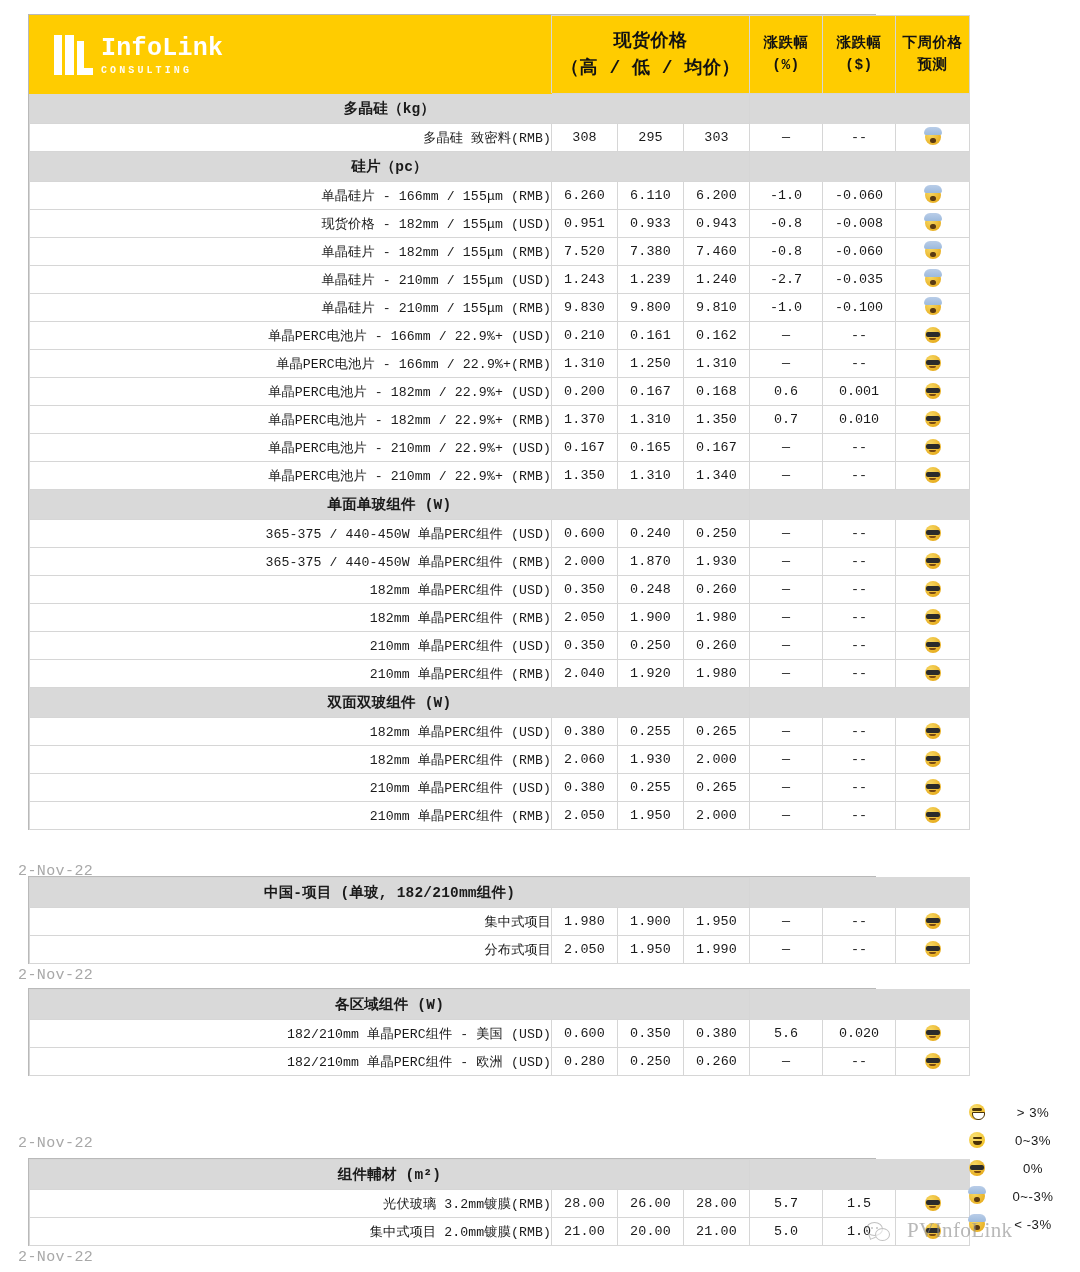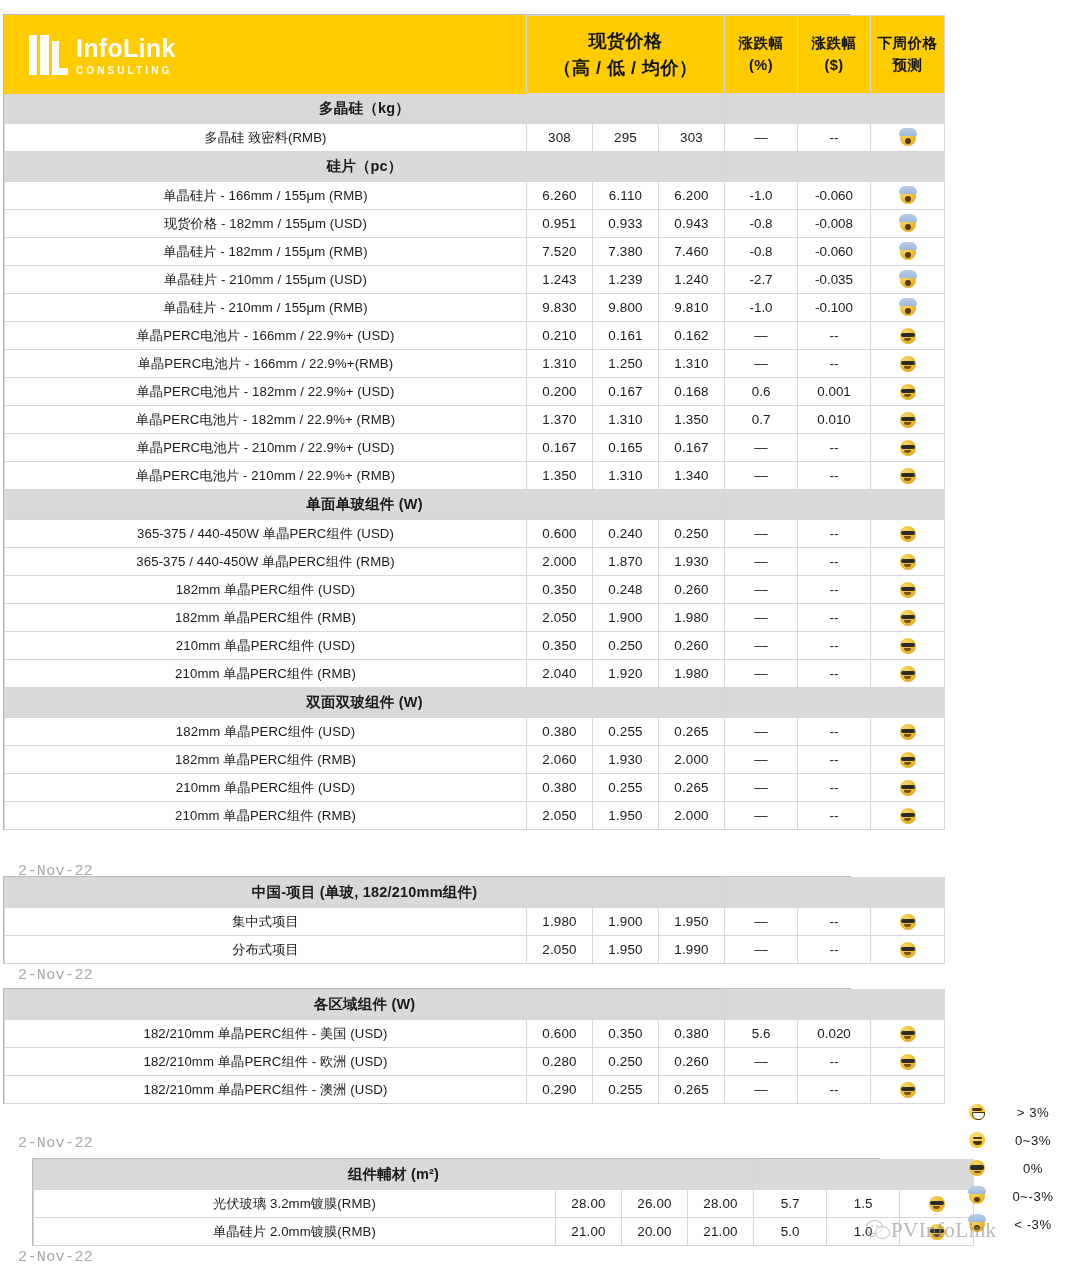--- a/index.html
+++ b/index.html
@@ -12,25 +12,26 @@
   }
   #page {
     position: relative;
     width: 1080px; height: 1272px;
     background: #ffffff;
   }
 
   
   .block {
     position: absolute;
-    left: 3px;
+    left: 28px;
     width: 848px;
     border: 1px solid #b9b9b9;
     border-bottom: none;
     background: #fff;
+    font-family: Liberation Mono, monospace;
   }
 
   table.grid {
     width: 100%;
     border-collapse: collapse;
     table-layout: fixed;
   }
   table.grid td, table.grid th {
     border: 1px solid #d6d6d6;
     padding: 0;
@@ -112,21 +113,21 @@
 
   
   .data-row td {
     height: 28px;
     font-size: 13.2px;
     color: #1a1a1a;
     background: #ffffff;
     border: 1px solid #dedede;
   }
   td.cell-label {
-    text-align: center;
+    text-align: right;
     padding-left: 9px;
     letter-spacing: .1px;
   }
   td.cell-num {
     text-align: center;
     font-size: 13.4px;
     letter-spacing: .2px;
   }
   td.cell-pct { text-align: center; font-size: 13.4px; }
   td.cell-fc  { text-align: center; font-size: 14px; }
@@ -206,21 +207,21 @@
     flex: 1; text-align: center;
     font-size: 13.2px; color: #1a1a1a;
     letter-spacing: .5px;
     padding-right: 6px;
   }
 
   
   .watermark {
     position: absolute;
     left: 866px; top: 1218px;
-    display: flex; align-items: center; gap: 0;
+    display: flex; align-items: flex-end; gap: 16px;
     opacity: .62;
     pointer-events: none;
   }
   .wm-bubble {
     position: relative; width: 25px; height: 21px;
   }
   .wm-bubble .b1 {
     position:absolute; left:0; top:0; width:17px; height:14px;
     border:1.6px solid #9b9b9b; border-radius:50%;
     background: rgba(255,255,255,.1);
@@ -588,33 +589,24 @@
             </tr>
             <tr class="data-row">
               <td class="cell-label">182/210mm 单晶PERC组件 - 欧洲 (USD)</td>
               <td class="cell-num">0.280</td>
               <td class="cell-num">0.250</td>
               <td class="cell-num">0.260</td>
               <td class="cell-pct flat">—</td>
               <td class="cell-pct flat">--</td>
               <td class="cell-fc"><span class="em em-cool"></span></td>
             </tr>
-            <tr class="data-row">
-              <td class="cell-label">182/210mm 单晶PERC组件 - 澳洲 (USD)</td>
-              <td class="cell-num">0.290</td>
-              <td class="cell-num">0.255</td>
-              <td class="cell-num">0.265</td>
-              <td class="cell-pct flat">—</td>
-              <td class="cell-pct flat">--</td>
-              <td class="cell-fc"><span class="em em-cool"></span></td>
-            </tr>
           </tbody>
         </table>
       </div>
-      <div class="block" style="top: 1158px; margin-left: 29px;">
+      <div class="block" style="top: 1158px;">
         <table class="grid">
           <colgroup>
             <col class="c-label">
             <col class="c-num">
             <col class="c-num">
             <col class="c-num">
             <col class="c-pct">
             <col class="c-pct">
             <col class="c-fc">
           </colgroup>
@@ -628,21 +620,21 @@
             <tr class="data-row">
               <td class="cell-label">光伏玻璃 3.2mm镀膜(RMB)</td>
               <td class="cell-num">28.00</td>
               <td class="cell-num">26.00</td>
               <td class="cell-num">28.00</td>
               <td class="cell-pct up">5.7</td>
               <td class="cell-pct up">1.5</td>
               <td class="cell-fc"><span class="em em-cool"></span></td>
             </tr>
             <tr class="data-row">
-              <td class="cell-label">单晶硅片 2.0mm镀膜(RMB)</td>
+              <td class="cell-label">集中式项目 2.0mm镀膜(RMB)</td>
               <td class="cell-num">21.00</td>
               <td class="cell-num">20.00</td>
               <td class="cell-num">21.00</td>
               <td class="cell-pct up">5.0</td>
               <td class="cell-pct up">1.0</td>
               <td class="cell-fc"><span class="em em-cool"></span></td>
             </tr>
           </tbody>
         </table>
       </div>

